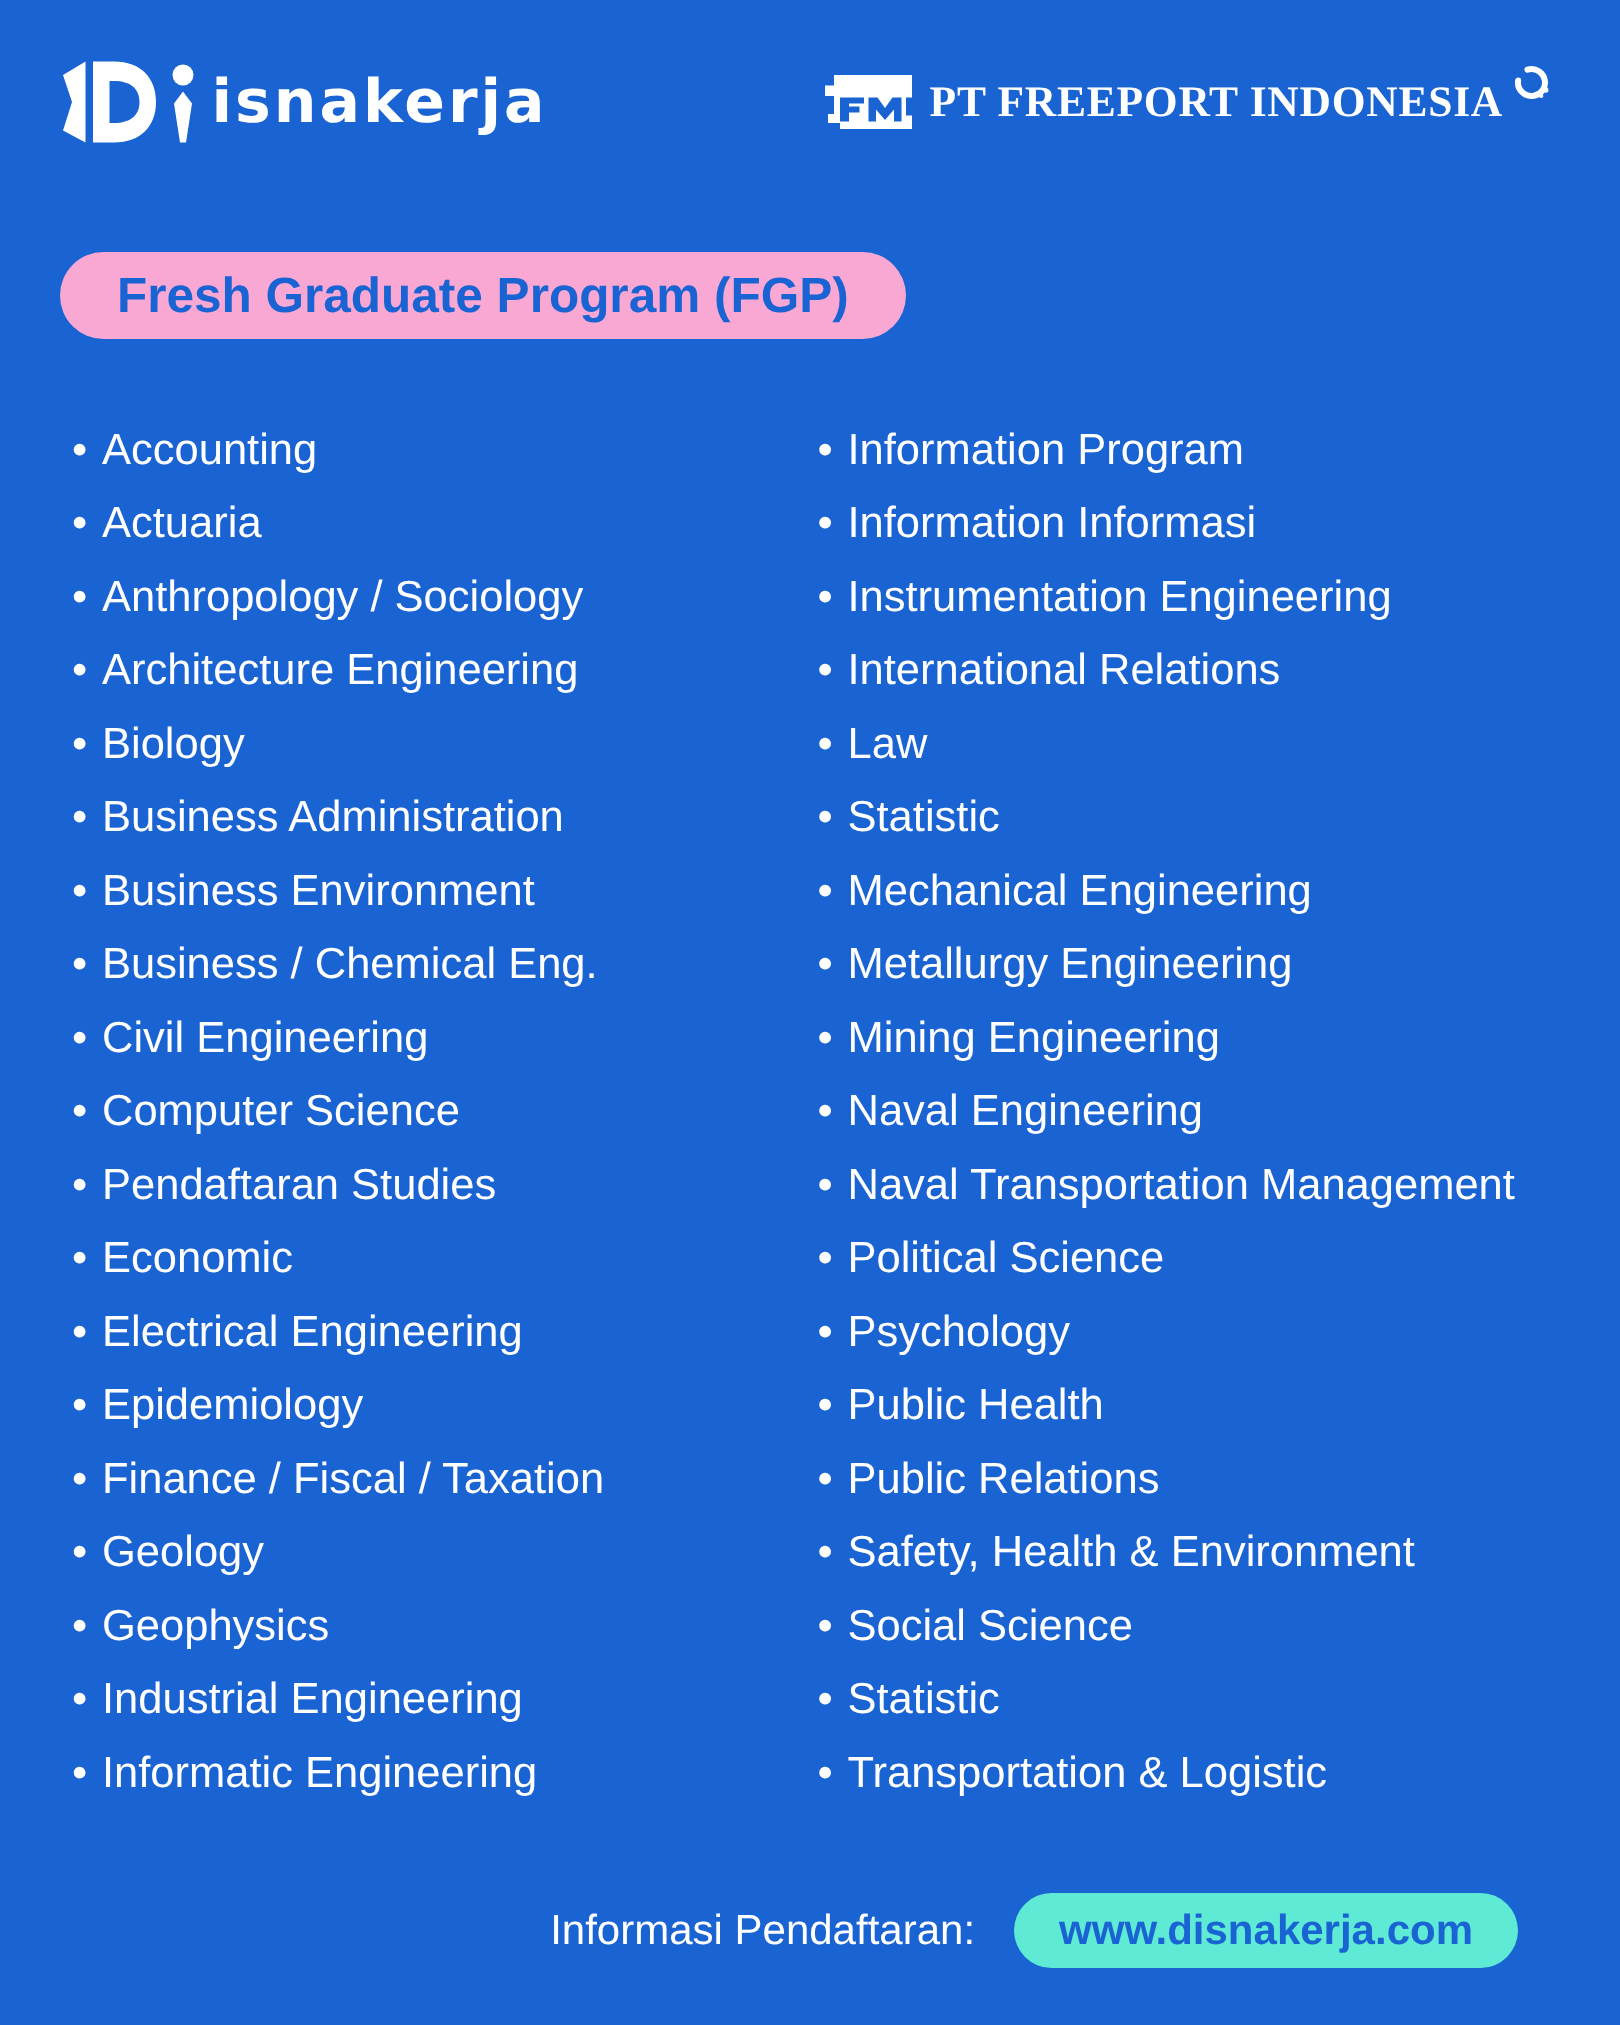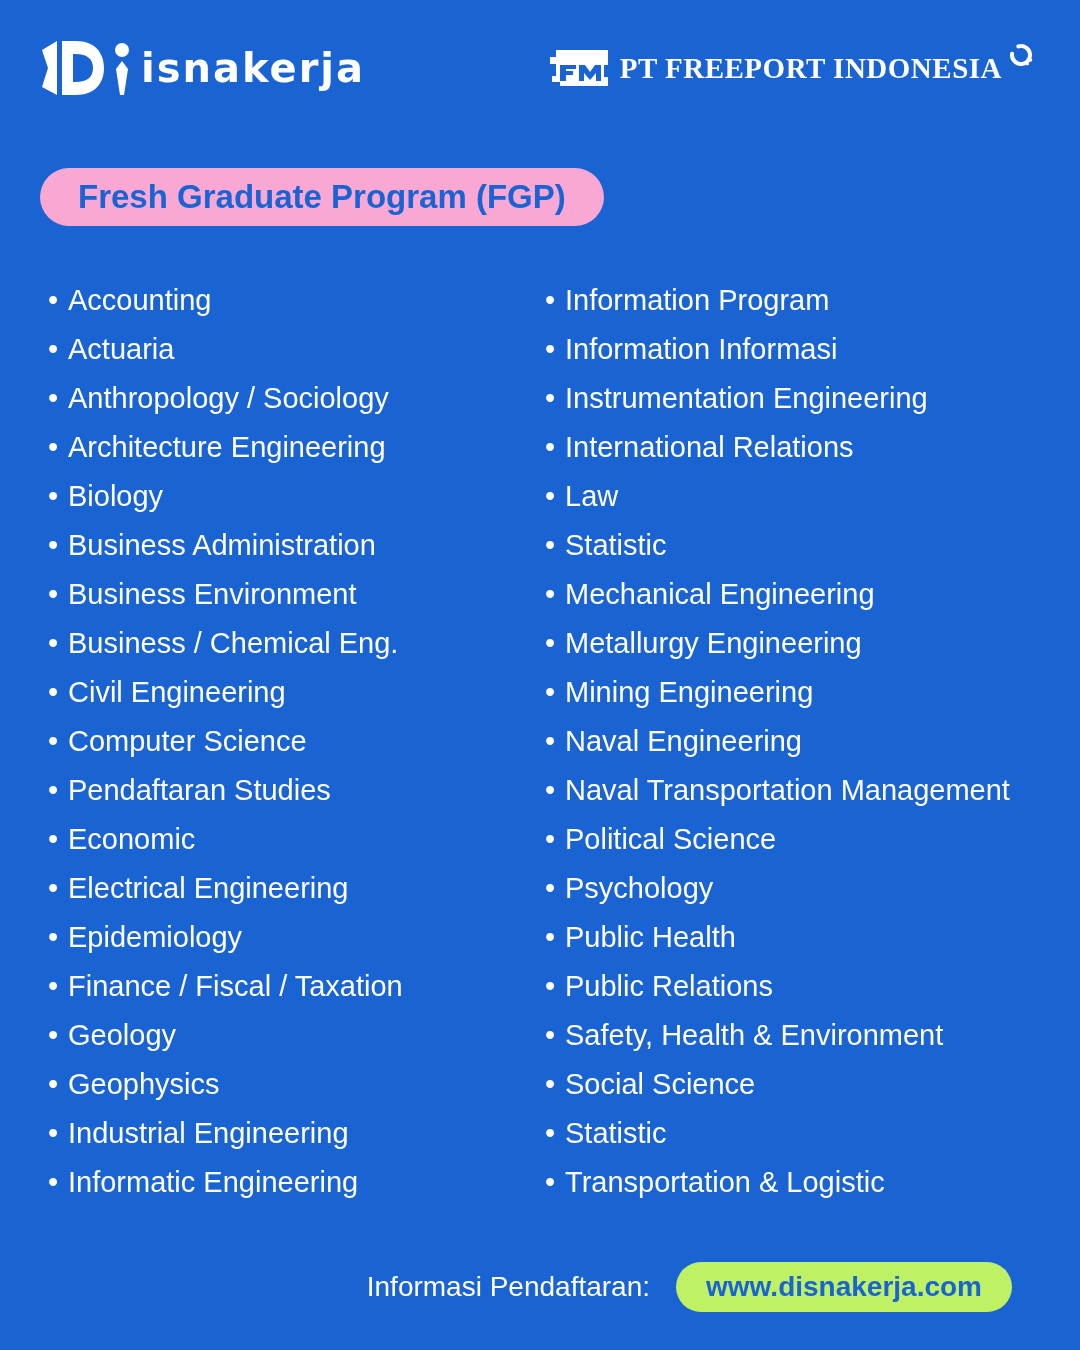--- a/index.html
+++ b/index.html
@@ -107,21 +107,21 @@
     display: flex;
     align-items: center;
   }
   .footer .footer-label {
     color: #ffffff;
     font-size: 28px;
     margin-right: 26px;
     white-space: nowrap;
   }
   .url-pill {
-    background: #bef264;
+    background: #5eead4;
     border-radius: 26px;
     height: 50px;
     padding: 12px 30px;
     display: flex;
     align-items: center;
     border: none;
     cursor: pointer;
   }
   .url-pill .url-text {
     color: #1A63D3;

